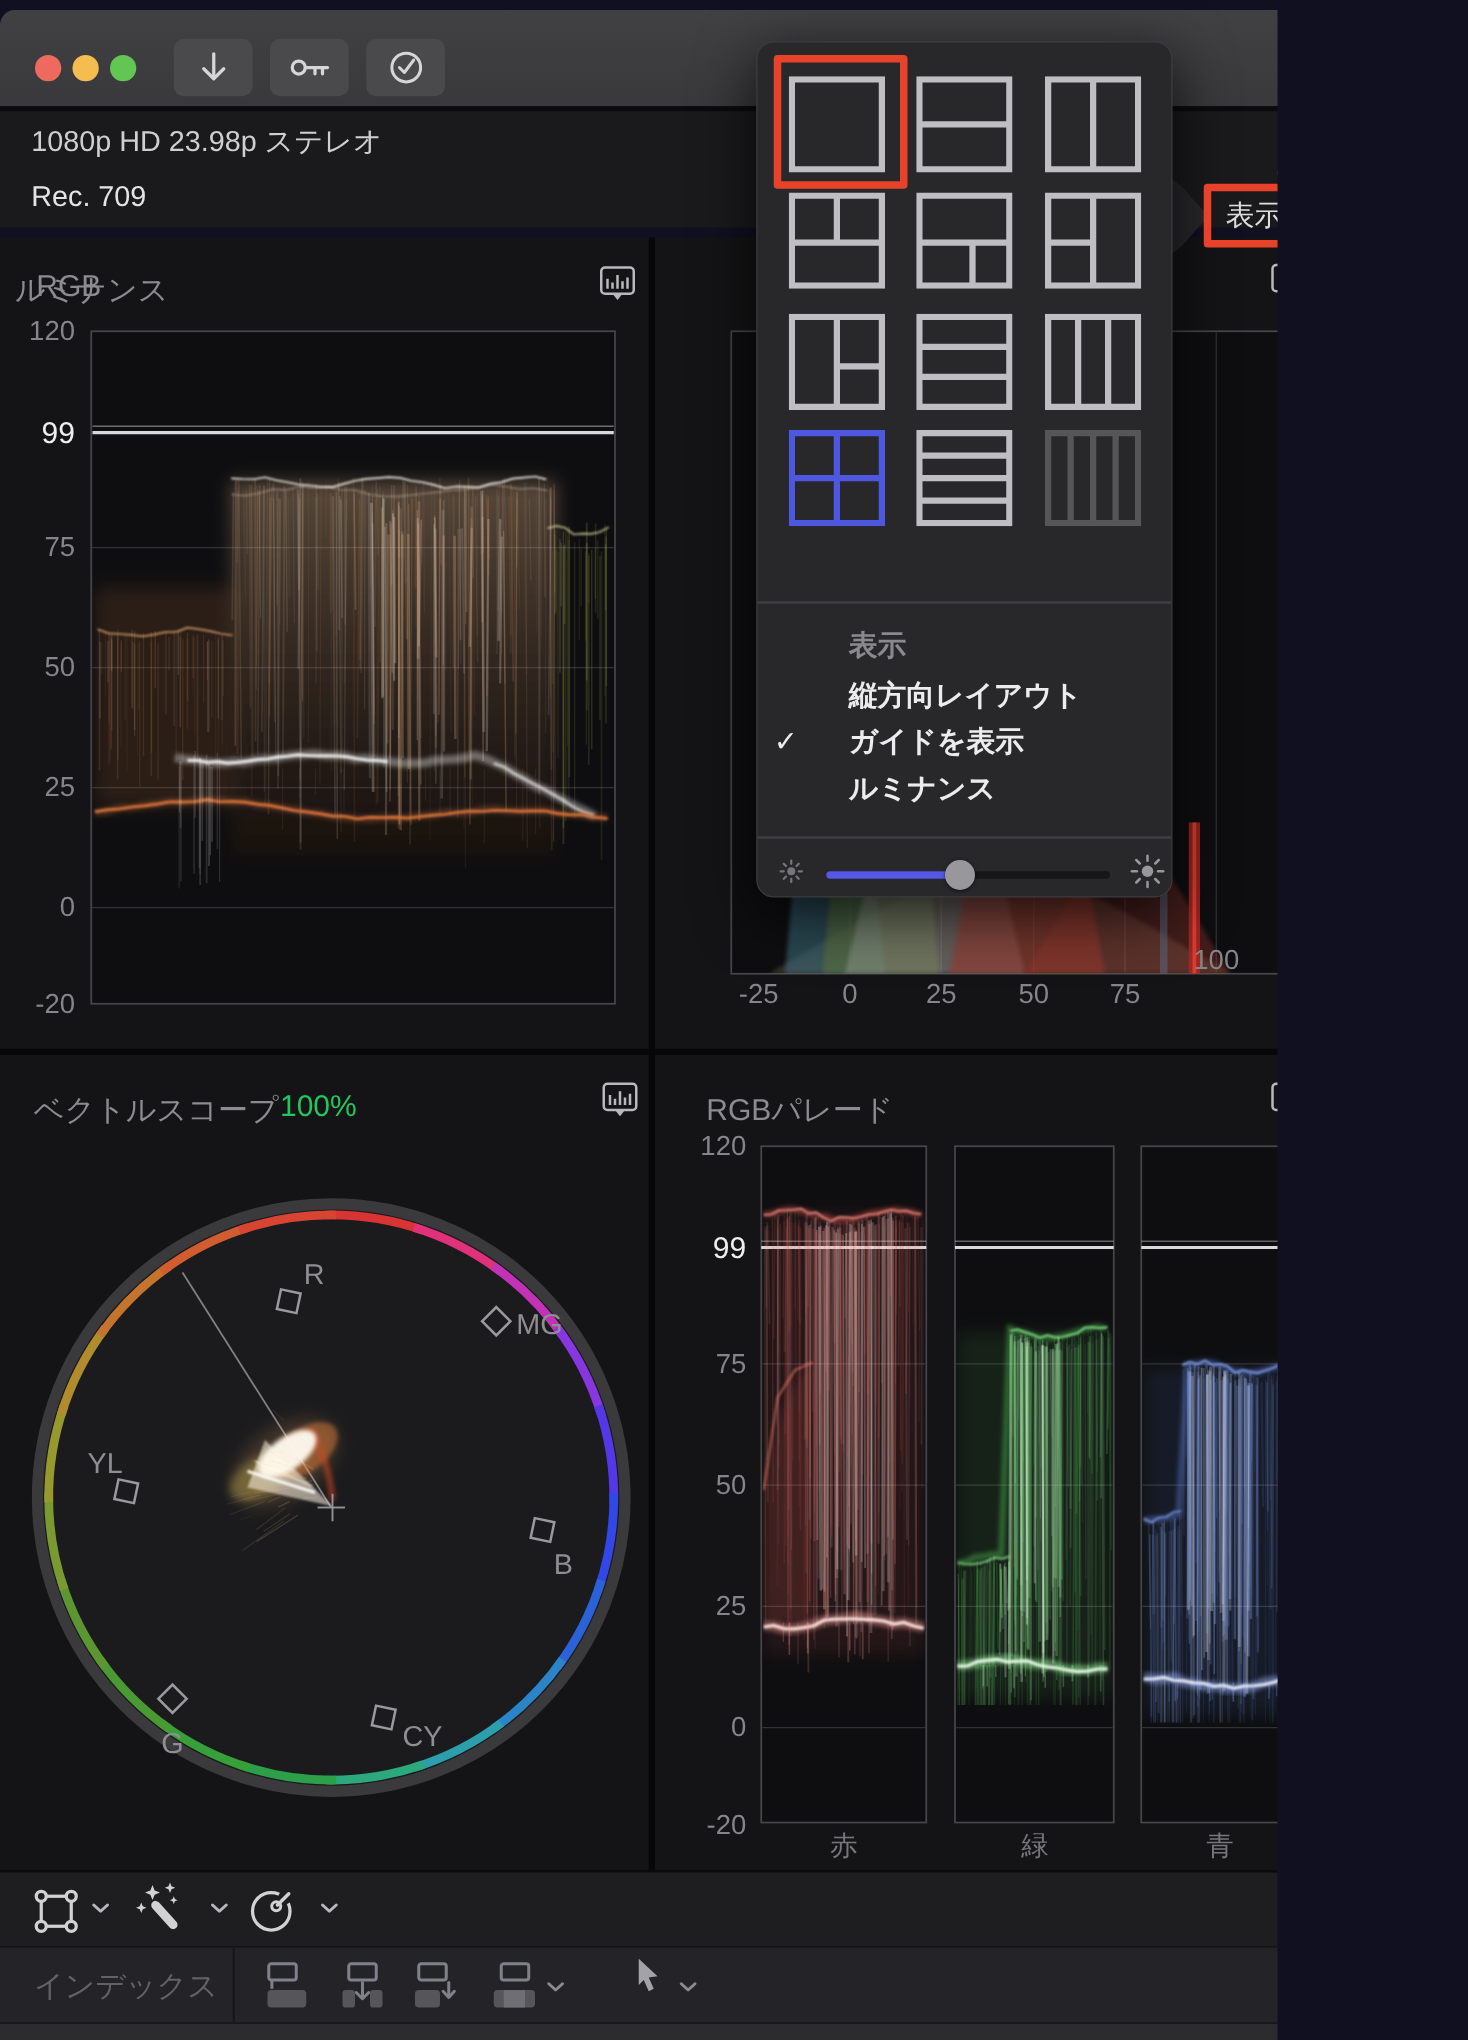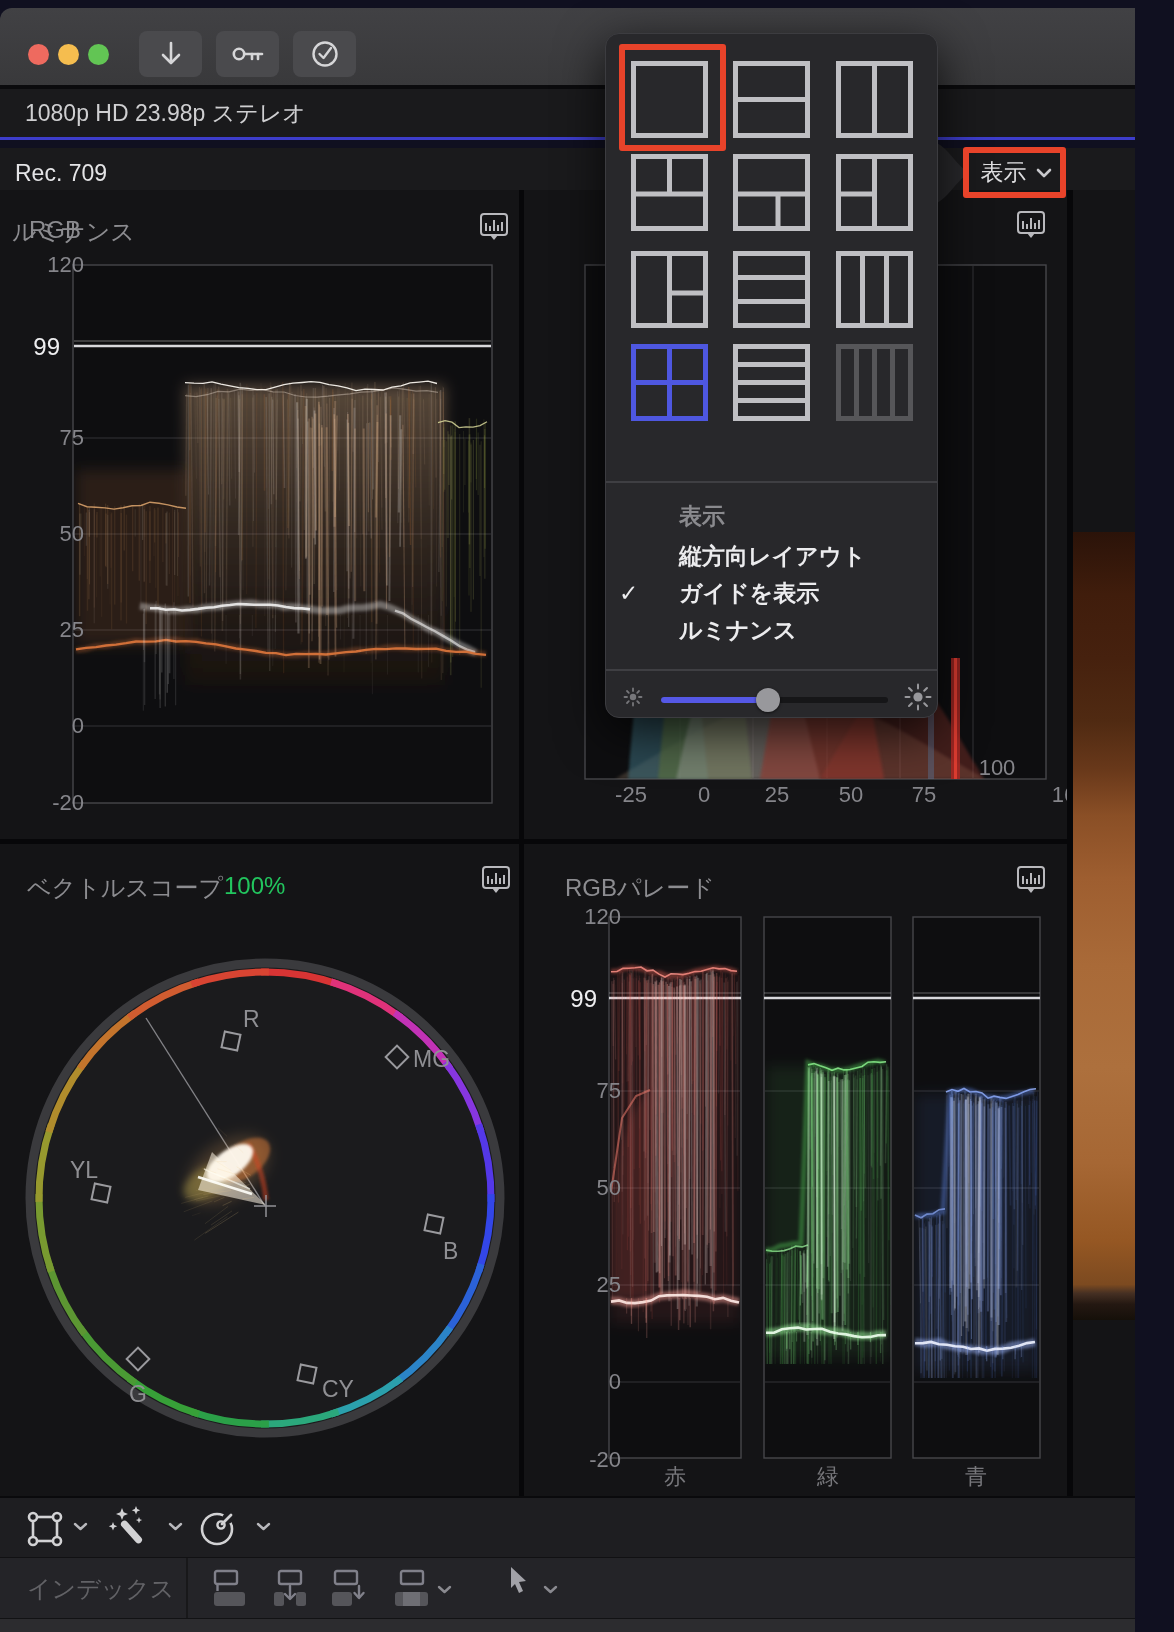--- a/index.html
+++ b/index.html
@@ -1,36 +1,36 @@
 <!DOCTYPE html>
 <html><head>
 <meta charset="utf-8">
 <style>
   html,body{margin:0;padding:0;background:#101020;}
-  #root{position:relative;width:1135px;height:1632px;overflow:hidden;
+  #root{position:relative;width:1022px;height:1632px;overflow:hidden;
         font-family:"Liberation Sans","DejaVu Sans",sans-serif;background:#101020;}
   .abs{position:absolute;}
   .noselect{user-select:none;}
   
   #titlebar{left:0;top:8px;width:1174px;height:77px;background:linear-gradient(#414144,#39393b);
             border-radius:12px 12px 0 0;}
   .tl{width:21px;height:21px;border-radius:50%;top:36px;}
   .tbtn{width:63px;height:46px;top:23px;background:#4a4a4d;border-radius:8px;
         display:flex;align-items:center;justify-content:center;}
   #sep1{left:0;top:85px;width:1174px;height:4px;background:#0b0b0d;}
   #formatbar{left:0;top:89px;width:1174px;height:48px;background:#1a1a1c;color:#cfcfd1;
              font-size:23px;display:flex;align-items:center;padding-left:25px;box-sizing:border-box;}
   #blueline{left:0;top:137px;width:1174px;height:3px;background:#3d3dcb;}
-  #recbar{left:0;top:148px;width:1174px;height:50px;background:#1a1a1c;color:#e4e4e6;
-          font-size:23px;display:flex;align-items:center;padding-left:15px;box-sizing:border-box;}
+  #recbar{left:0;top:132px;width:1174px;height:50px;background:#1a1a1c;color:#e4e4e6;
+          font-size:23px;display:flex;align-items:center;padding-left:25px;box-sizing:border-box;}
   
   #scopes{left:0;top:190px;width:1174px;height:1306px;background:#141416;}
   .divider{background:#070709;}
   .ptitle{font-size:24px;color:#8c8c90;white-space:nowrap;}
-  .ticklabel{font-size:22px;color:#85858a;margin-left:24px;}
+  .ticklabel{font-size:22px;color:#85858a;}
   .tickbright{font-size:24px;color:#eeeef0;}
   .chlabel{font-size:22px;color:#77777b;text-align:center;}
   .histo-btn{width:30px;height:32px;}
   
   #preview{left:1073px;top:190px;width:101px;height:1306px;background:#141416;}
   #wood{left:0;top:152px;width:101px;height:788px;background:linear-gradient(
       #2b1309 0%, #401d0c 8%, #46210e 16%, #502a12 24%, #68381a 30%, #8a4f26 36%,
       #9e5e30 44%, #a96a38 55%, #ad703d 68%, #a66734 80%, #955723 90%, #7c4a20 95.5%,
       #463023 96.6%, #241812 98%, #151009 100%);}
   

